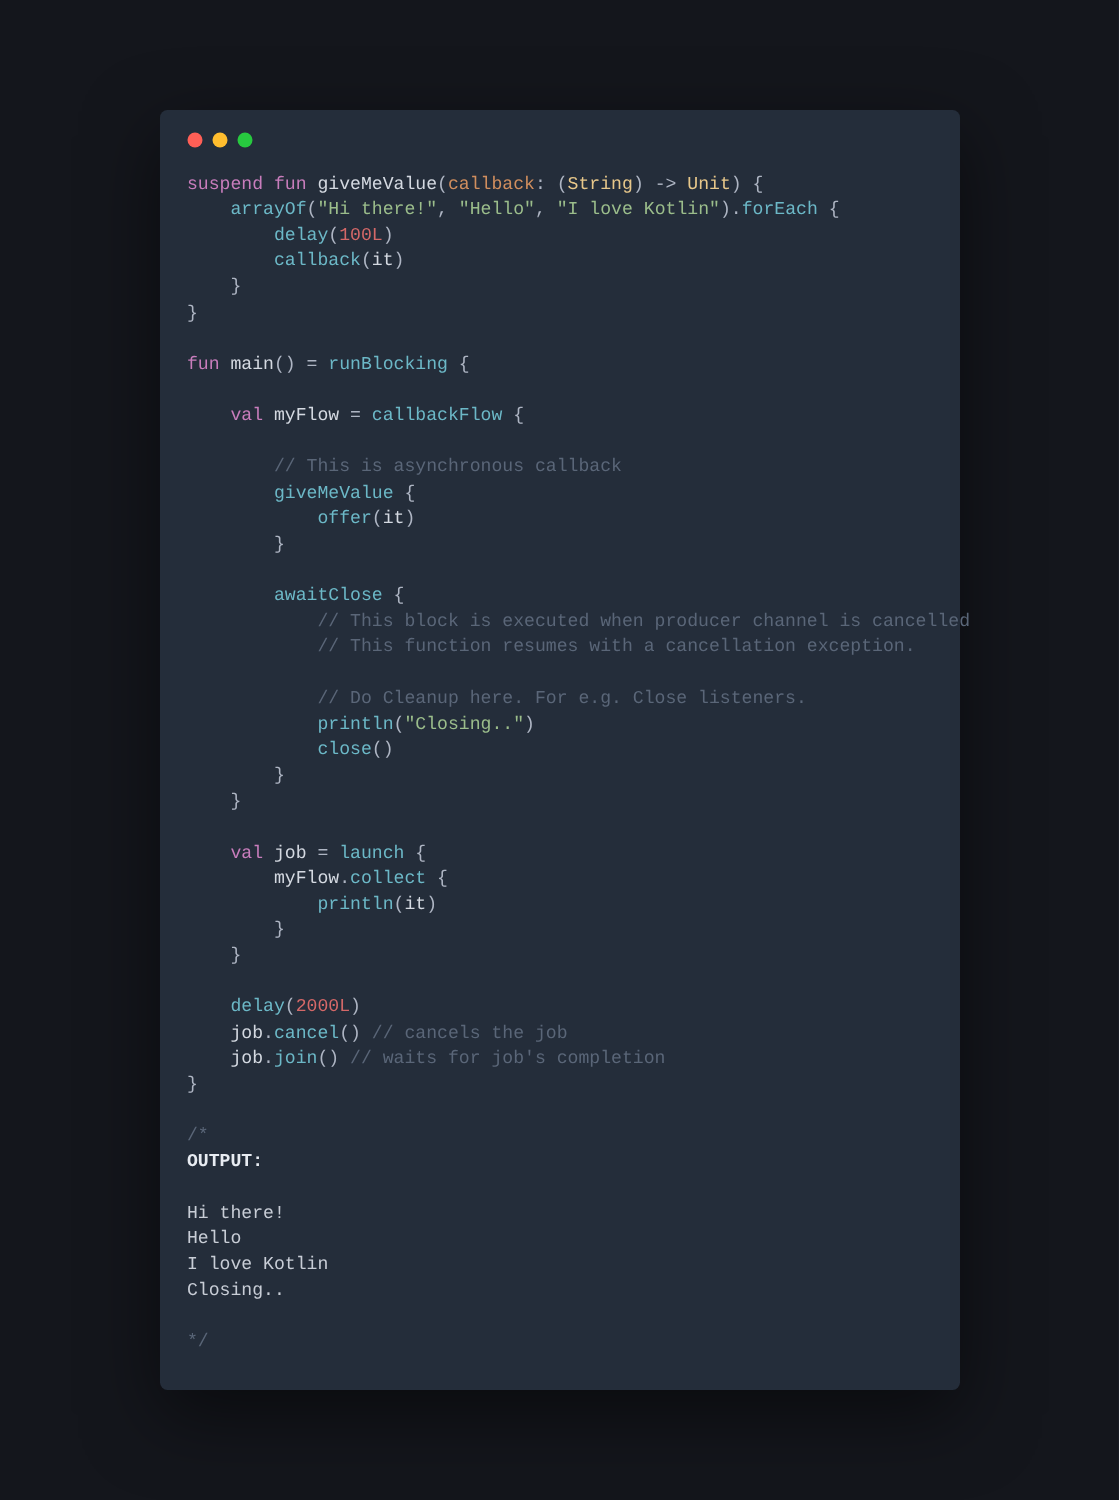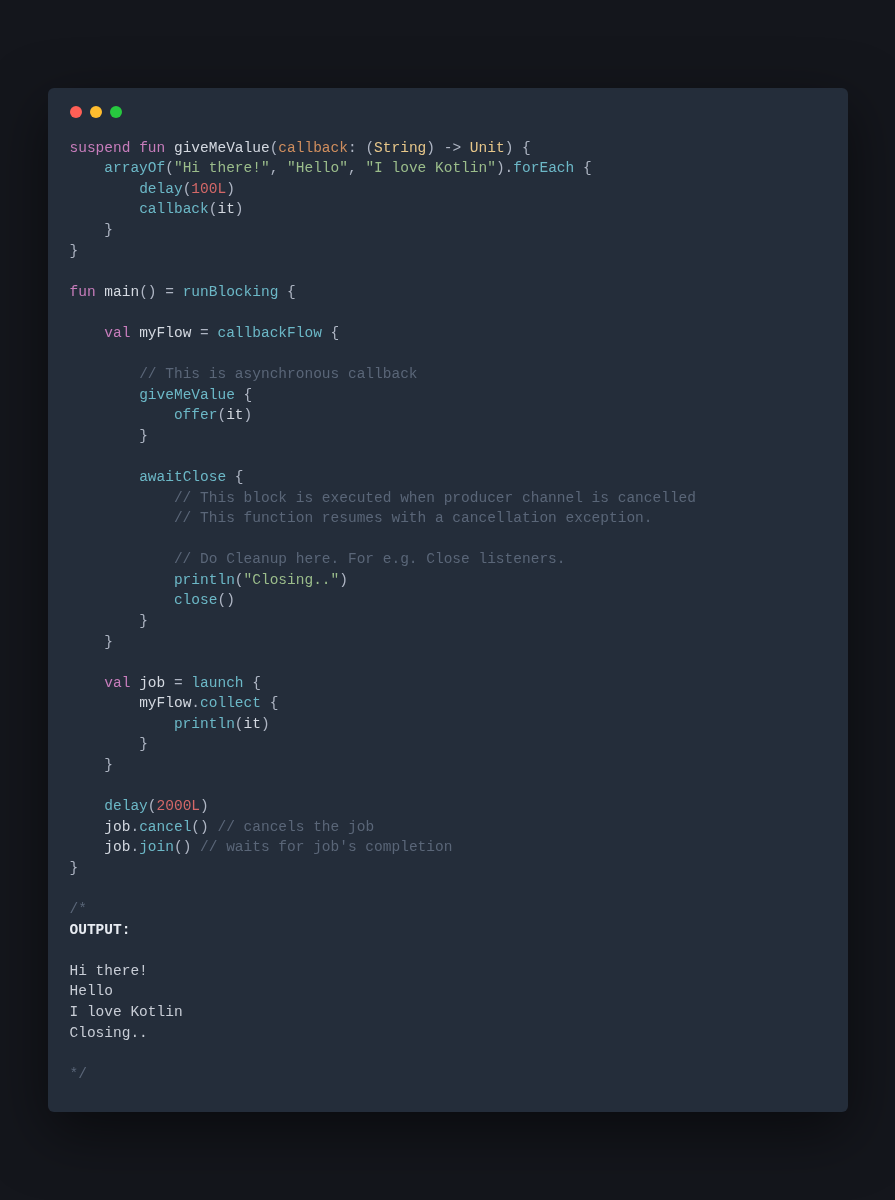--- a/index.html
+++ b/index.html
@@ -7,21 +7,21 @@
       width: 895px;
       height: 1200px;
       background: #14161c;
       display: flex;
       align-items: center;
       justify-content: center;
       font-family: 'SF Mono', 'Monaco', 'Consolas', 'Courier New', monospace;
       overflow: hidden;
     }
     .window {
-      width: 800px;
+      width: 640px;
       background: #242d3a;
       border-radius: 6px;
       box-shadow: 0 20px 60px rgba(0,0,0,0.5);
       padding: 18px 22px 28px 22px;
     }
     .titlebar {
       display: flex;
       gap: 8px;
       margin-bottom: 20px;
     }

